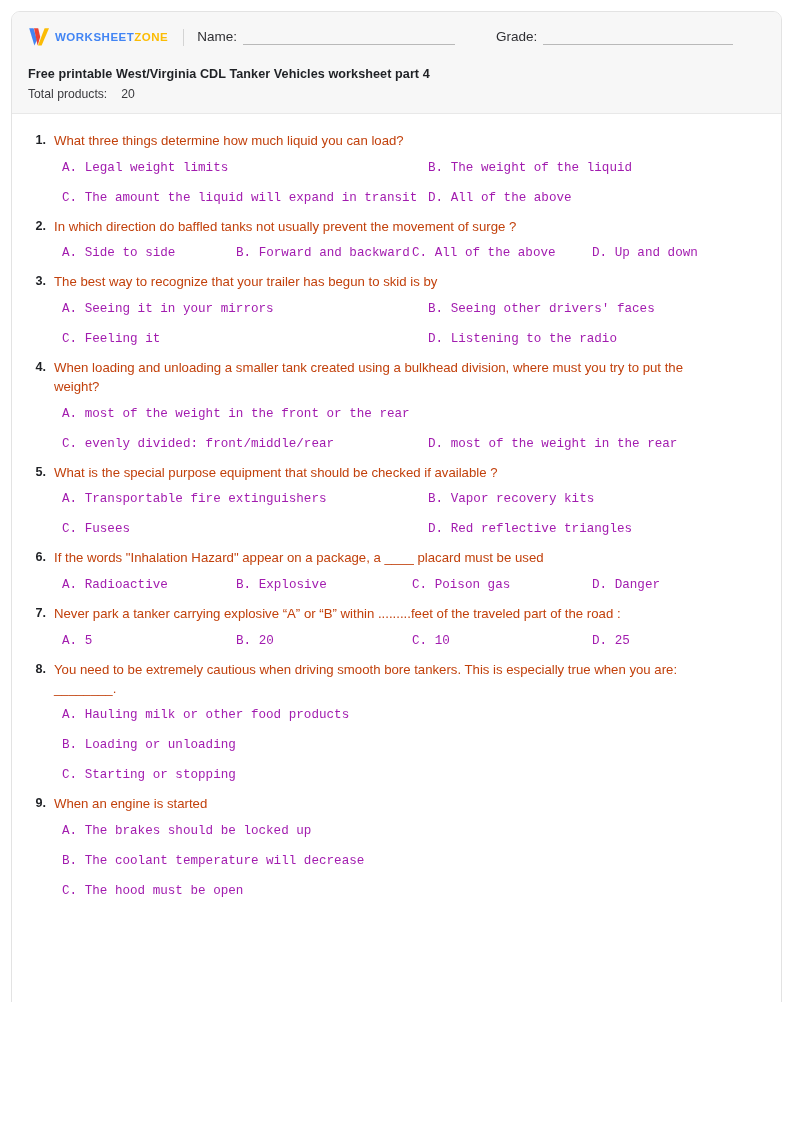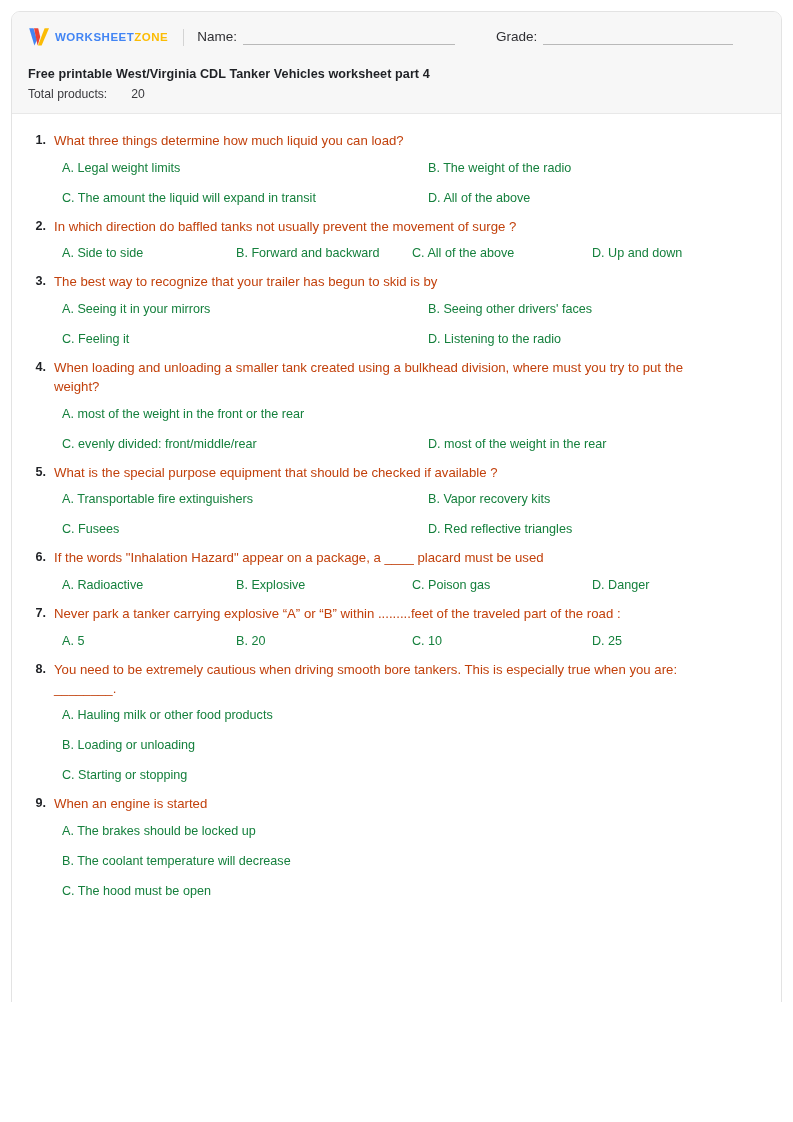--- a/index.html
+++ b/index.html
@@ -85,21 +85,21 @@
     font-size: 12.6px;
     font-weight: bold;
     color: #1f2125;
     letter-spacing: 0.08px;
   }
   .worksheet-meta {
     margin-top: 6px;
     font-size: 12.2px;
     color: #3a3a3e;
   }
-  .worksheet-meta .count { margin-left: 24px; }
+  .worksheet-meta .count { margin-left: 14px; }
 
   
   .card-body {
     padding: 18px 18px 0 18px;
   }
   .question {
     margin-bottom: 11px;
     page-break-inside: avoid;
   }
   .q-head {
@@ -127,22 +127,23 @@
     margin-top: 9px;
     padding-left: 32px;
   }
   .opt-row {
     display: flex;
     margin-bottom: 13px;
   }
   .opt-row:last-child { margin-bottom: 0; }
   .opt {
     font-size: 12.6px;
-    color: #15803d;
+    color: #a21caf;
     line-height: 1.35;
+    font-family: Liberation Mono, monospace;
   }
   
   .cols2 .opt { flex: 0 0 auto; }
   .cols2 .opt:nth-child(1) { width: 366px; }
   .cols2 .opt:nth-child(2) { width: 330px; }
   
   .cols4 .opt { flex: 0 0 auto; }
   .cols4 .opt:nth-child(1) { width: 174px; }
   .cols4 .opt:nth-child(2) { width: 176px; }
   .cols4 .opt:nth-child(3) { width: 180px; }
@@ -221,21 +222,21 @@
 
     <div class="card-body" id="questions-container">
         <div class="question">
           <div class="q-head">
             <div class="q-num">1.</div>
             <div class="q-text">What three things determine how much liquid you can load?</div>
           </div>
           <div class="options">
             <div class="opt-row cols2">
               <div class="opt">A. Legal weight limits</div>
-              <div class="opt">B. The weight of the radio</div>
+              <div class="opt">B. The weight of the liquid</div>
             </div>
             <div class="opt-row cols2">
               <div class="opt">C. The amount the liquid will expand in transit</div>
               <div class="opt">D. All of the above</div>
             </div>
           </div>
         </div>
         <div class="question">
           <div class="q-head">
             <div class="q-num">2.</div>

